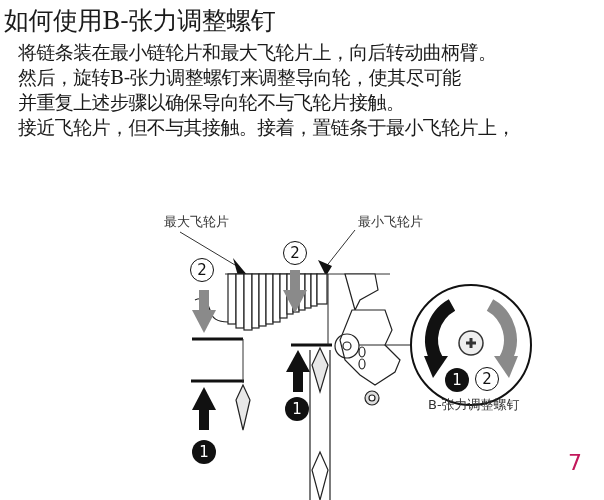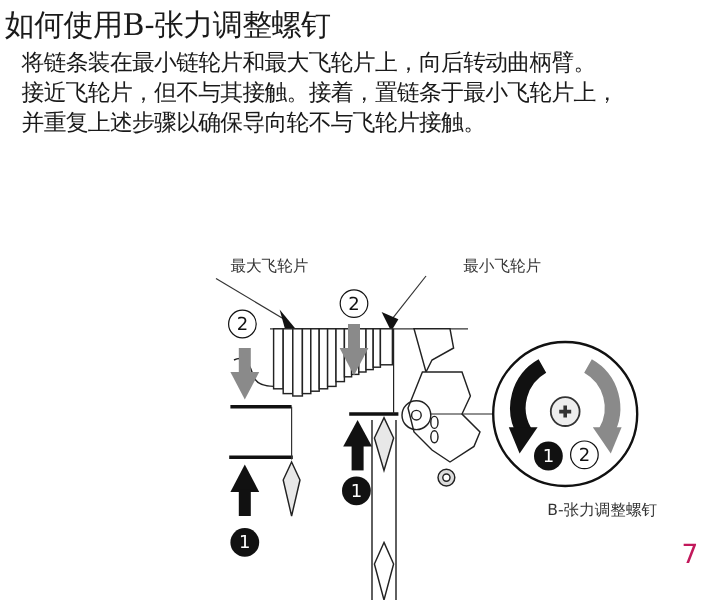--- a/index.html
+++ b/index.html
@@ -1,36 +1,37 @@
 <!DOCTYPE html>
 <html><head>
 <meta charset="utf-8">
 <style>
   html, body { margin:0; padding:0; background:#ffffff; }
   body { width:604px; height:500px; position:relative; overflow:hidden;
          font-family:"DejaVu Serif", serif; color:#1a1a1a; }
   .title { position:absolute; left:4px; top:4px; font-size:25px; letter-spacing:-0.5px; white-space:nowrap; }
   .para { position:absolute; left:18px; top:40px; font-size:19px; line-height:25px; letter-spacing:-0.6px; }
   .para div { white-space:nowrap; }
-  .lbl { position:absolute; font-family:"DejaVu Sans", sans-serif; font-size:13px; color:#333; white-space:nowrap;margin-left:28px; }
+  .lbl { position:absolute; font-family:"DejaVu Sans", sans-serif; font-size:13px; color:#333; white-space:nowrap; }
   .pagenum { position:absolute; left:568px; top:450px; font-family:"DejaVu Sans", sans-serif; font-size:22px; color:#c2185b; }
   svg { position:absolute; left:0; top:0; }
   .num-dark { position:absolute; width:24px; height:24px; border-radius:50%; background:#111; color:#fff;
               font-family:"DejaVu Sans", sans-serif; font-size:15px; text-align:center; line-height:24px; }
   .num-light { position:absolute; width:22px; height:22px; border-radius:50%; border:1.5px solid #111; background:#fff; color:#111;
                font-family:"DejaVu Sans", sans-serif; font-size:15px; text-align:center; line-height:22px; }
 </style>
 </head>
 <body>
 
 <div class="title">如何使用B-张力调整螺钉</div>
 <div class="para">
   <div>将链条装在最小链轮片和最大飞轮片上，向后转动曲柄臂。</div>
+  <div>然后，旋转B-张力调整螺钉来调整导向轮，使其尽可能</div>
+  <div>并重复上述步骤以确保导向轮不与飞轮片接触。</div>
   <div>接近飞轮片，但不与其接触。接着，置链条于最小飞轮片上，</div>
-  <div>并重复上述步骤以确保导向轮不与飞轮片接触。</div>
 </div>
 
 <svg width="604" height="500">
 
   <line x1="180" y1="232" x2="240" y2="268" stroke="#333" stroke-width="1"></line>
   <polygon points="233,258 248,276 238,276" fill="#111"></polygon>
   <line x1="355" y1="230" x2="325" y2="268" stroke="#333" stroke-width="1"></line>
   <polygon points="318,260 326,276 332,266" fill="#111"></polygon>
 
   <line x1="225" y1="274" x2="390" y2="274" stroke="#333" stroke-width="1"></line>
@@ -98,21 +99,21 @@
     <polygon points="424,356 448,356 433,378" fill="#111"></polygon>
     <path d="M490,305 A40,40 0 0 1 505,360" stroke="#8a8a8a" stroke-width="13" fill="none"></path>
     <polygon points="494,356 518,356 509,378" fill="#8a8a8a"></polygon>
     <circle cx="471" cy="343" r="12" fill="#eee" stroke="#333" stroke-width="1.5"></circle>
     <path d="M466,343 L476,343 M471,338 L471,348" stroke="#333" stroke-width="3"></path>
   </g>
 </svg>
 
 <div class="lbl" style="left:164px;top:213px;">最大飞轮片</div>
 <div class="lbl" style="left:358px;top:213px;">最小飞轮片</div>
-<div class="lbl" style="left:428px;top:416px;">B-张力调整螺钉</div>
+<div class="lbl" style="left:428px;top:396px;">B-张力调整螺钉</div>
 
 <div class="num-light" style="left:190px;top:258px;">2</div>
 <div class="num-light" style="left:283px;top:241px;">2</div>
 <div class="num-light" style="left:475px;top:367px;">2</div>
 <div class="num-dark" style="left:192px;top:440px;">1</div>
 <div class="num-dark" style="left:285px;top:397px;">1</div>
 <div class="num-dark" style="left:445px;top:368px;">1</div>
 
 <div class="pagenum">7</div>
 

